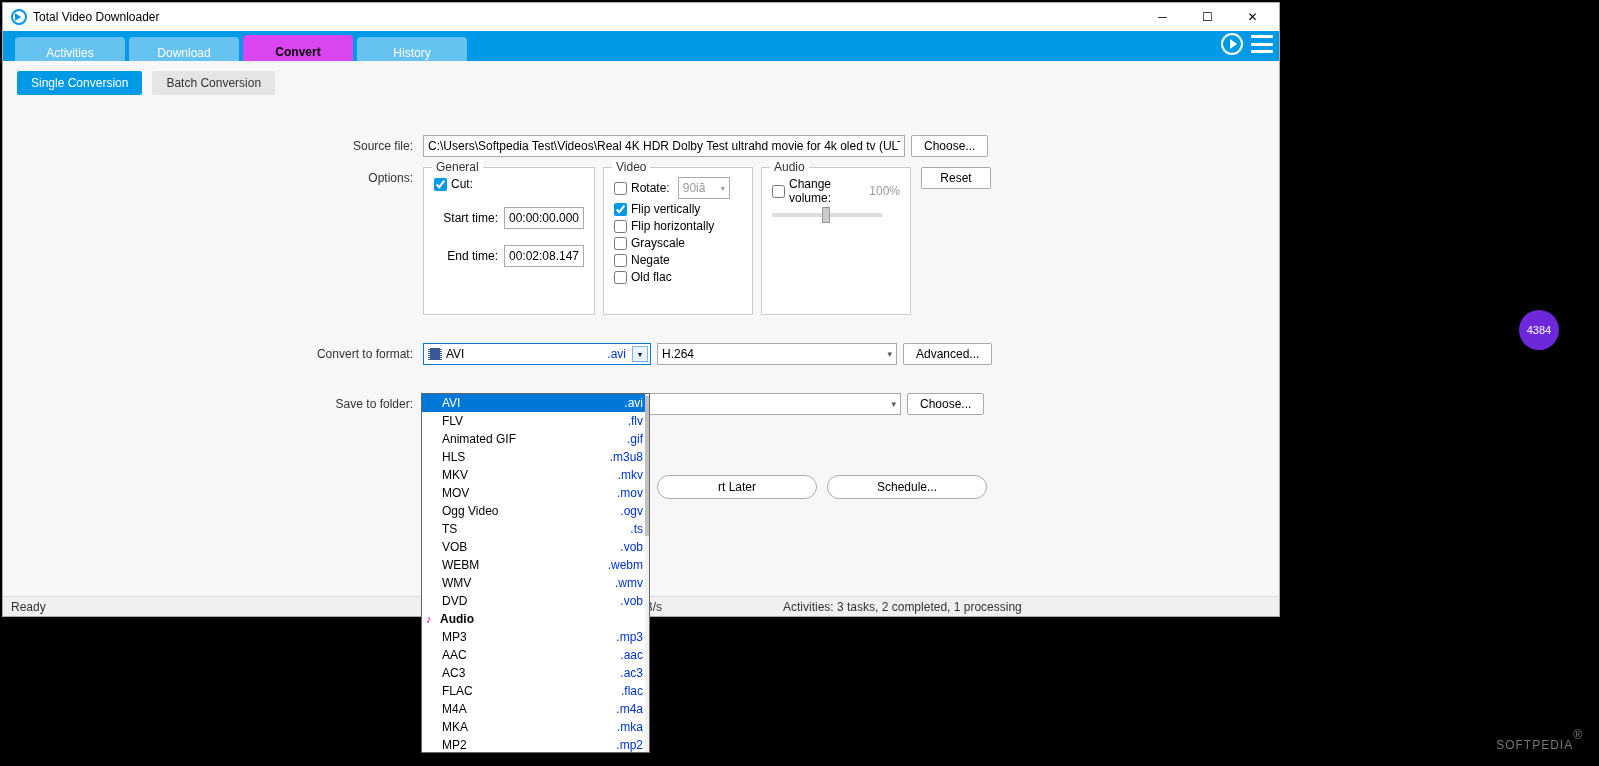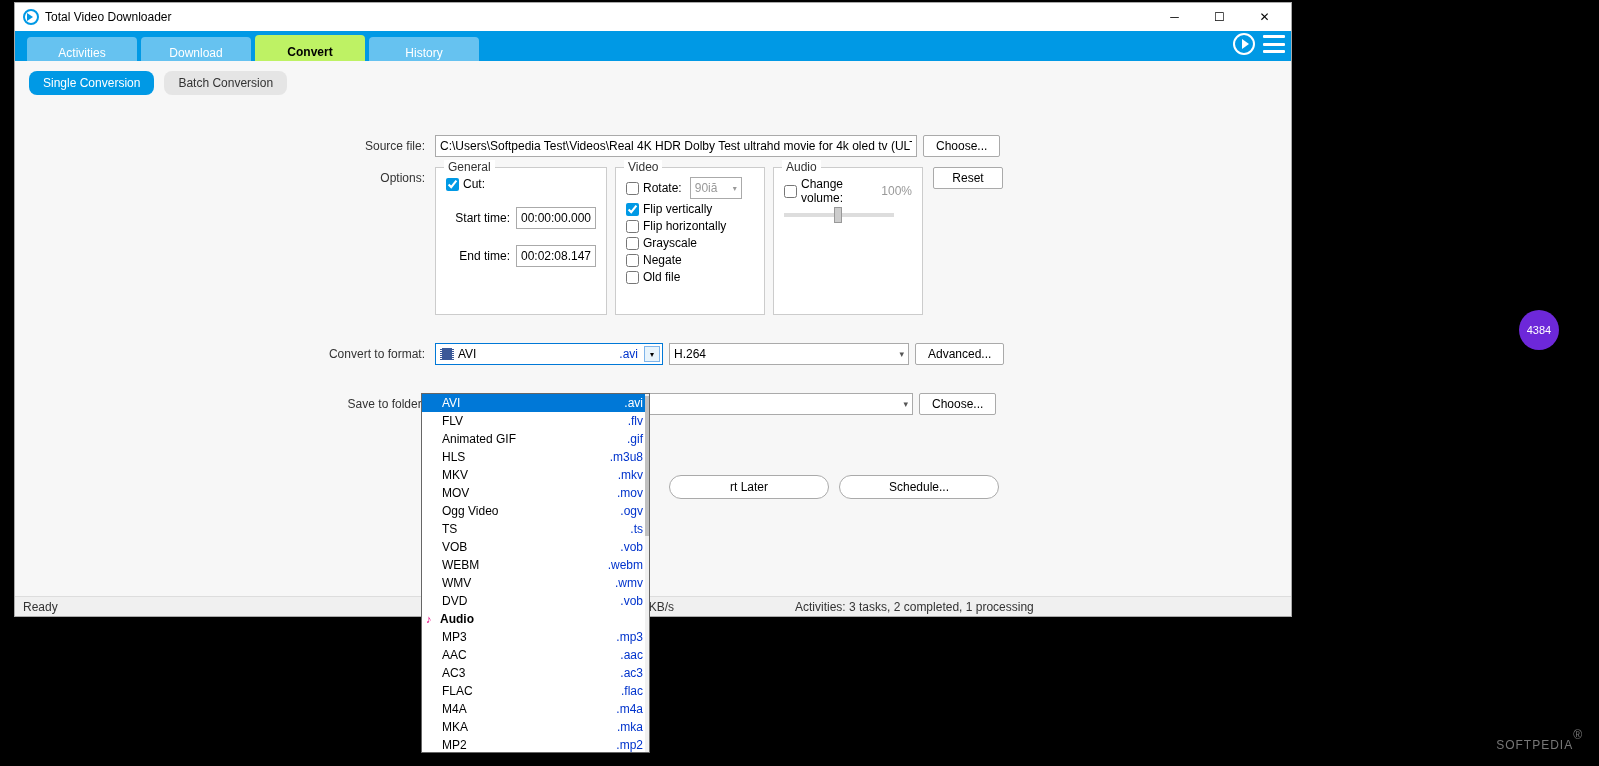--- a/index.html
+++ b/index.html
@@ -1,34 +1,34 @@
 <!DOCTYPE html>
 <html><head>
 <meta charset="utf-8">
 <style>
 *{box-sizing:border-box;margin:0;padding:0;font-family:"Segoe UI",Tahoma,sans-serif;font-size:12px}
 body{background:#000;width:1599px;height:766px;overflow:hidden;position:relative}
-.window{position:absolute;left:14px;top:2px;width:1278px;height:615px;background:#fff;border:1px solid #aaa}
+.window{position:absolute;left:2px;top:2px;width:1278px;height:615px;background:#fff;border:1px solid #aaa}
 .titlebar{height:28px;display:flex;align-items:center;padding:0 4px;background:#fff}
 .app-icon{width:16px;height:16px;border:2px solid #0099e5;border-radius:50%;margin:0 6px 0 4px;position:relative}
 .app-icon::after{content:"";position:absolute;left:2px;top:2px;width:0;height:0;border-left:6px solid #0099e5;border-top:4px solid transparent;border-bottom:4px solid transparent}
 .titlebar-title{flex:1}
 .win-controls{display:flex}
 .win-btn{width:45px;height:28px;display:flex;align-items:center;justify-content:center;cursor:pointer}
 .tabbar{height:30px;background:#0099e5;display:flex;align-items:flex-end;padding-left:12px;position:relative}
 .tab{height:24px;line-height:24px;padding:4px 20px;margin-right:4px;background:#66c2f0;color:#fff;border-radius:4px 4px 0 0;cursor:pointer;min-width:110px;text-align:center}
-.tab.active{background:#bef264;color:#000;font-weight:bold;height:26px;line-height:26px}
+.tab.active{background:#d946ef;color:#000;font-weight:bold;height:26px;line-height:26px}
 .tabbar-right{position:absolute;right:6px;top:2px;display:flex;gap:8px;align-items:center}
 .play-circle{width:22px;height:22px;border:2px solid #fff;border-radius:50%;display:flex;align-items:center;justify-content:center;cursor:pointer}
 .play-circle::after{content:"";width:0;height:0;border-left:7px solid #fff;border-top:5px solid transparent;border-bottom:5px solid transparent;margin-left:2px}
 .hamburger{width:22px;height:18px;display:flex;flex-direction:column;justify-content:space-between;cursor:pointer}
 .hamburger span{height:3px;background:#fff;border-radius:1px}
 .content{background:#f7f7f7;height:calc(100% - 58px - 20px);position:relative}
 .subbar{padding:10px 14px;display:flex;gap:10px}
-.pill{height:24px;padding:0 14px;border-radius:8px;display:flex;align-items:center;cursor:pointer;background:#e5e5e5;color:#333}
+.pill{height:24px;padding:0 14px;border-radius:2px;display:flex;align-items:center;cursor:pointer;background:#e5e5e5;color:#333}
 .pill.active{background:#0099e5;color:#fff}
 .form-area{padding:30px 0 0 0}
 .row{display:flex;align-items:center;margin-bottom:10px}
 .lbl{width:420px;text-align:right;padding-right:10px;color:#333}
 .text-input{height:22px;border:1px solid #aaa;padding:0 4px;background:#fff}
 .btn{height:22px;border:1px solid #aaa;background:#fff;padding:0 12px;cursor:pointer;border-radius:2px}
 .options-row{display:flex;align-items:flex-start}
 .fieldset{border:1px solid #ccc;padding:6px 10px 10px;margin-right:8px;background:#fff;position:relative}
 .fieldset-title{position:absolute;top:-8px;left:8px;background:#fff;padding:0 4px;color:#333}
 .chk{display:flex;align-items:center;margin:3px 0;gap:4px}
@@ -149,21 +149,21 @@
           <div class="chk">
               <input type="checkbox" style="">
               <span>Grayscale</span>
             </div>
           <div class="chk">
               <input type="checkbox" style="">
               <span>Negate</span>
             </div>
           <div class="chk">
               <input type="checkbox" style="">
-              <span>Old file</span>
+              <span>Old flac</span>
             </div>
         </div>
 
         <div class="fieldset" style="width:150px;height:148px">
           <div class="fieldset-title">Audio</div>
           <div class="chk">
               <input type="checkbox" style="">
               <span>Change volume:</span>
             <span class="disabled" style="">100%</span>
           </div>

